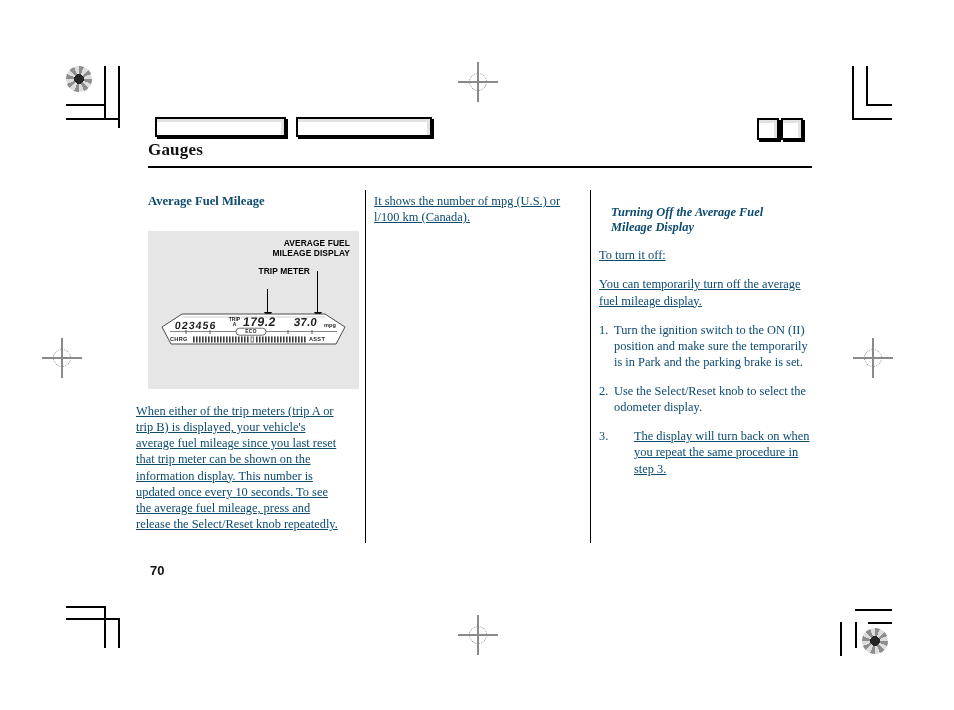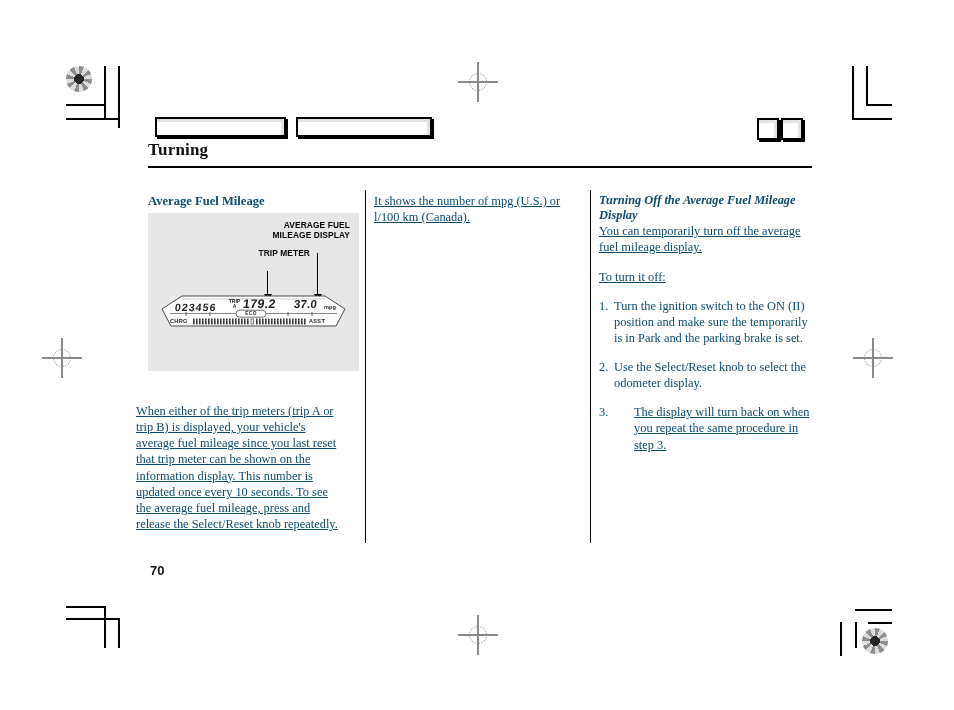--- a/index.html
+++ b/index.html
@@ -101,21 +101,21 @@
   .sub-head {
     font-weight: bold;
     font-size: 12.6px;
     margin: 0 0 10px 0;
   }
   .sub-head-italic {
     font-weight: bold;
     font-style: italic;
     font-size: 12.4px;
     line-height: 1.22;
-    margin: 0;
+    margin: 12px;
   }
 
   ol.steps {
     list-style: none;
     margin: 0;
     padding: 0;
   }
   ol.steps li {
     position: relative;
     padding-left: 15px;
@@ -132,21 +132,21 @@
     left: 150px; top: 563px;
     font-family: "Liberation Sans", sans-serif;
     font-weight: bold;
     font-size: 13px;
     color: #111;
   }
 
   
   .illo {
     position: absolute;
-    left: 148px; top: 213px;
+    left: 148px; top: 231px;
     width: 211px; height: 158px;
     background: #e6e6e6;
   }
   .callout-label {
     position: absolute;
     font-family: "Liberation Sans", sans-serif;
     font-weight: bold;
     font-size: 8.4px;
     line-height: 1.22;
     letter-spacing: .1px;
@@ -229,21 +229,21 @@
     <div class="inner-shade"></div>
     <div class="inner-shade-r"></div>
     <span></span>
   </div>
   <div class="tab-box" style="left:781px; top:118px; width:18px; height:18px;">
     <div class="inner-shade"></div>
     <div class="inner-shade-r"></div>
     <span></span>
   </div>
 
-  <div class="chapter-title">Turning</div>
+  <div class="chapter-title">Gauges</div>
   <div class="header-rule"></div>
 
   <div class="col-divider" style="left:365px; top:190px; height:353px;"></div>
   <div class="col-divider" style="left:590px; top:190px; height:353px;"></div>
 
   <div class="col" style="left:148px; top:193px; width:204px;">
     <div class="sub-head">Average Fuel Mileage</div>
   </div>
 
   <div class="illo">
@@ -330,22 +330,22 @@
   <div class="col" style="left:136px; top:381px; width:202px;margin-top:22px;">
     <p>When either of the trip meters (trip A or trip B) is displayed, your vehicle's average fuel mileage since you last reset that trip meter can be shown on the information display. This number is updated once every 10 seconds. To see the average fuel mileage, press and release the Select/Reset knob repeatedly.</p>
   </div>
 
   <div class="col" style="left:374px; top:193px; width:198px;">
     <p>It shows the number of mpg (U.S.) or l/100 km (Canada).</p>
   </div>
 
   <div class="col" style="left:599px; top:193px; width:212px;">
     <div class="sub-head-italic">Turning Off the Average Fuel Mileage Display</div>
+    <p>To turn it off:</p>
     <p style="margin-top:0;">You can temporarily turn off the average fuel mileage display.</p>
-    <p>To turn it off:</p>
     <ol class="steps">
       <li>
         <span class="num">1.</span>
         <span>Turn the ignition switch to the ON (II) position and make sure the temporarily is in Park and the parking brake is set.</span>
       </li>
       <li>
         <span class="num">2.</span>
         <span>Use the Select/Reset knob to select the odometer display.</span>
       </li>
       <li>

